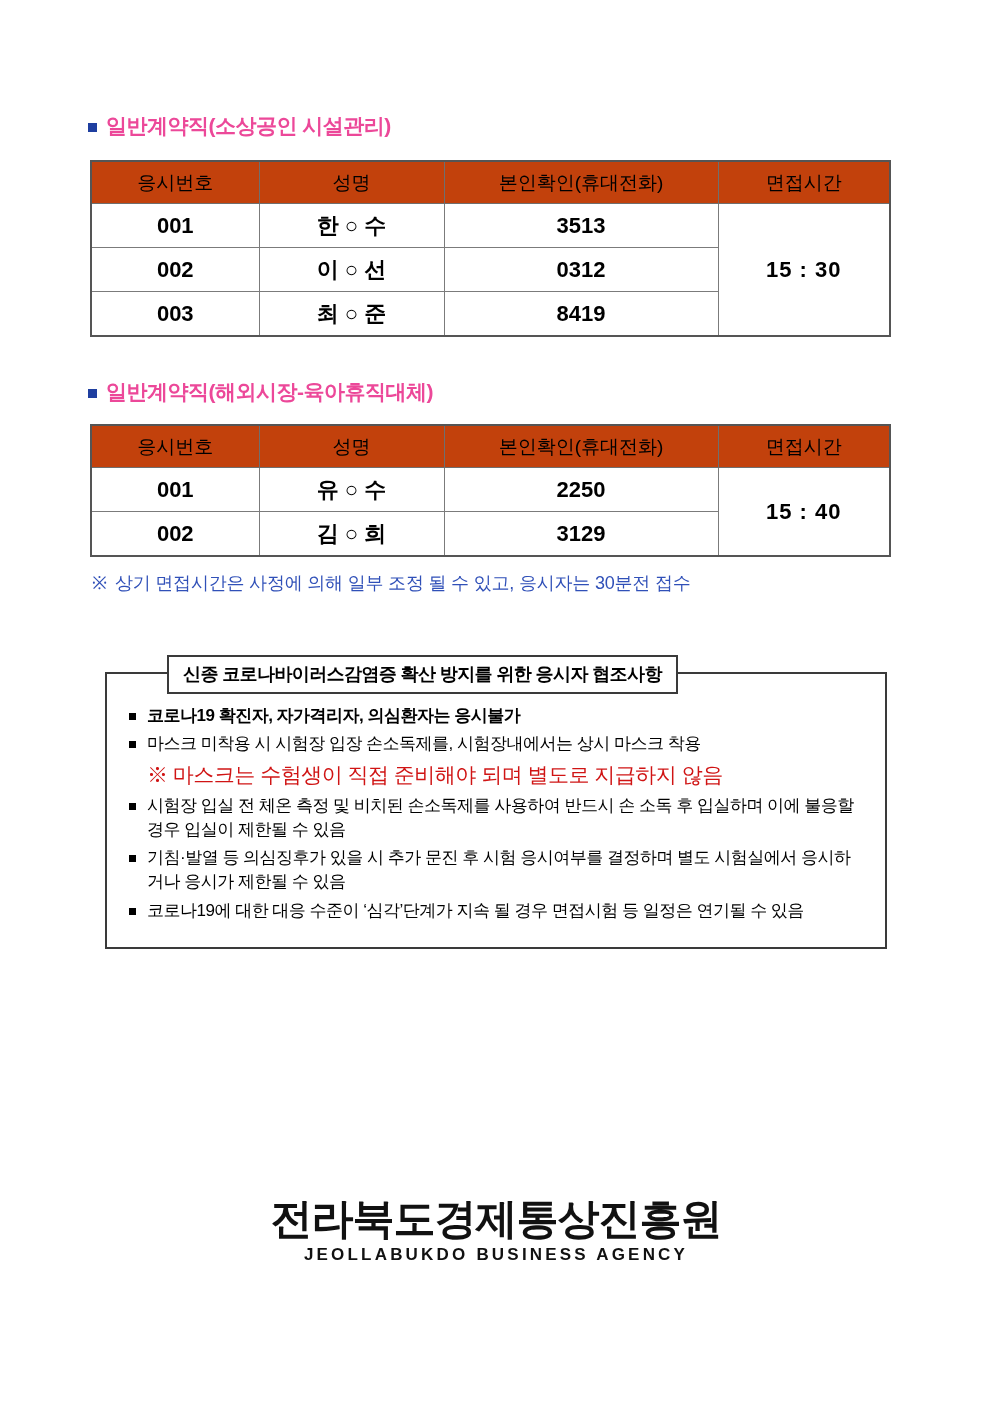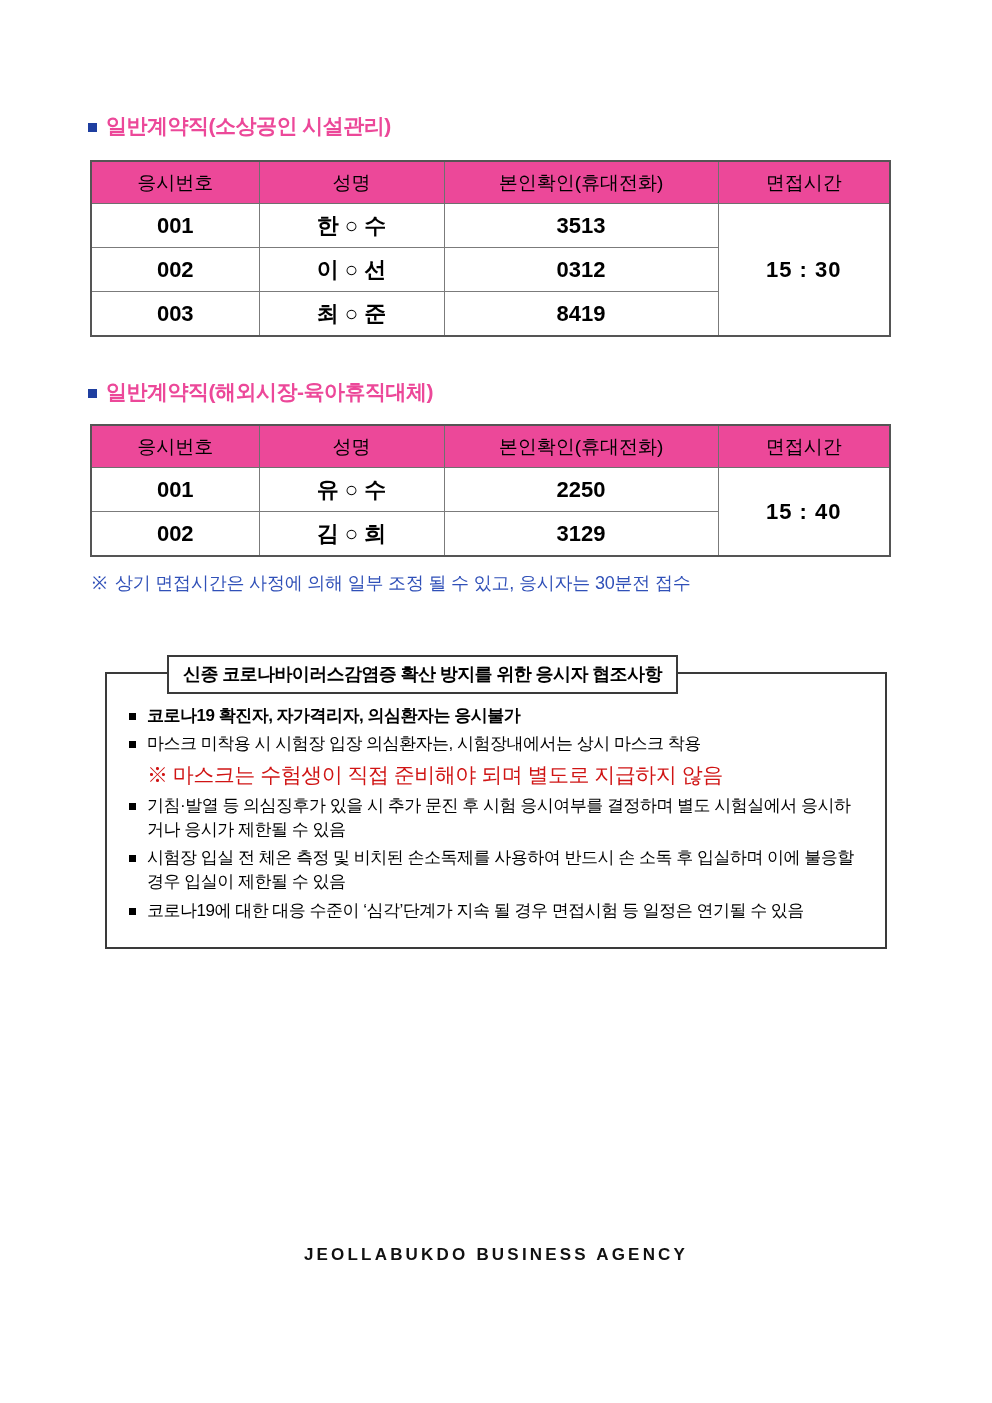--- a/index.html
+++ b/index.html
@@ -53,21 +53,21 @@
     border: 1px solid #7b7b7b;
     text-align: center;
     font-size: 22px;
     color: #000;
     font-weight: bold;
     padding: 0;
     height: 43px;
     vertical-align: middle;
   }
   table.roster thead th {
-    background: #ec4899;
+    background: #c2410c;
     font-size: 19px;
     font-weight: normal;
     height: 41px;
     border-color: #6f6f6f;
   }
   table.roster {
     border: 2px solid #555;
   }
   .col-no { width: 168px; }
   .col-name { width: 185px; }
@@ -253,26 +253,27 @@
   <div class="note-line" style="position:absolute; left:92px; top:570px;">
     <span class="note-mark">※</span>
     <span>상기 면접시간은 사정에 의해 일부 조정 될 수 있고, 응시자는 30분전 접수</span>
   </div>
 
   <div class="notice-wrap" style="position:absolute; left:105px; top:672px; width:782px;">
     <div class="notice-title">신종 코로나바이러스감염증 확산 방지를 위한 응시자 협조사항</div>
     <div class="notice-box">
       <ul class="notice-list">
         <li><span class="b">코로나19 확진자, 자가격리자, 의심환자는 응시불가</span></li>
-        <li><span>마스크 미착용 시 시험장 입장 의심환자는, 시험장내에서는 상시 마스크 착용</span></li>
+        <li><span>마스크 미착용 시 시험장 입장 손소독제를, 시험장내에서는 상시 마스크 착용</span></li>
         <li class="sub-item"><span class="red-note">※ 마스크는 수험생이 직접 준비해야 되며 별도로 지급하지 않음</span></li>
+        <li><span>시험장 입실 전 체온 측정 및 비치된 손소독제를 사용하여 반드시 손 소독 후 입실하며 이에 불응할 경우 입실이 제한될 수 있음</span></li>
         <li><span>기침·발열 등 의심징후가 있을 시 추가 문진 후 시험 응시여부를 결정하며 별도 시험실에서 응시하거나 응시가 제한될 수 있음</span></li>
-        <li><span>시험장 입실 전 체온 측정 및 비치된 손소독제를 사용하여 반드시 손 소독 후 입실하며 이에 불응할 경우 입실이 제한될 수 있음</span></li>
         <li><span>코로나19에 대한 대응 수준이 ‘심각’단계가 지속 될 경우 면접시험 등 일정은 연기될 수 있음</span></li>
       </ul>
     </div>
   </div>
 
   <div class="footer">
+    <div class="logo-main">전라북도경제통상진흥원</div>
     <div class="logo-sub">JEOLLABUKDO BUSINESS AGENCY</div>
   </div>
 
 </div>
 
 </body></html>

